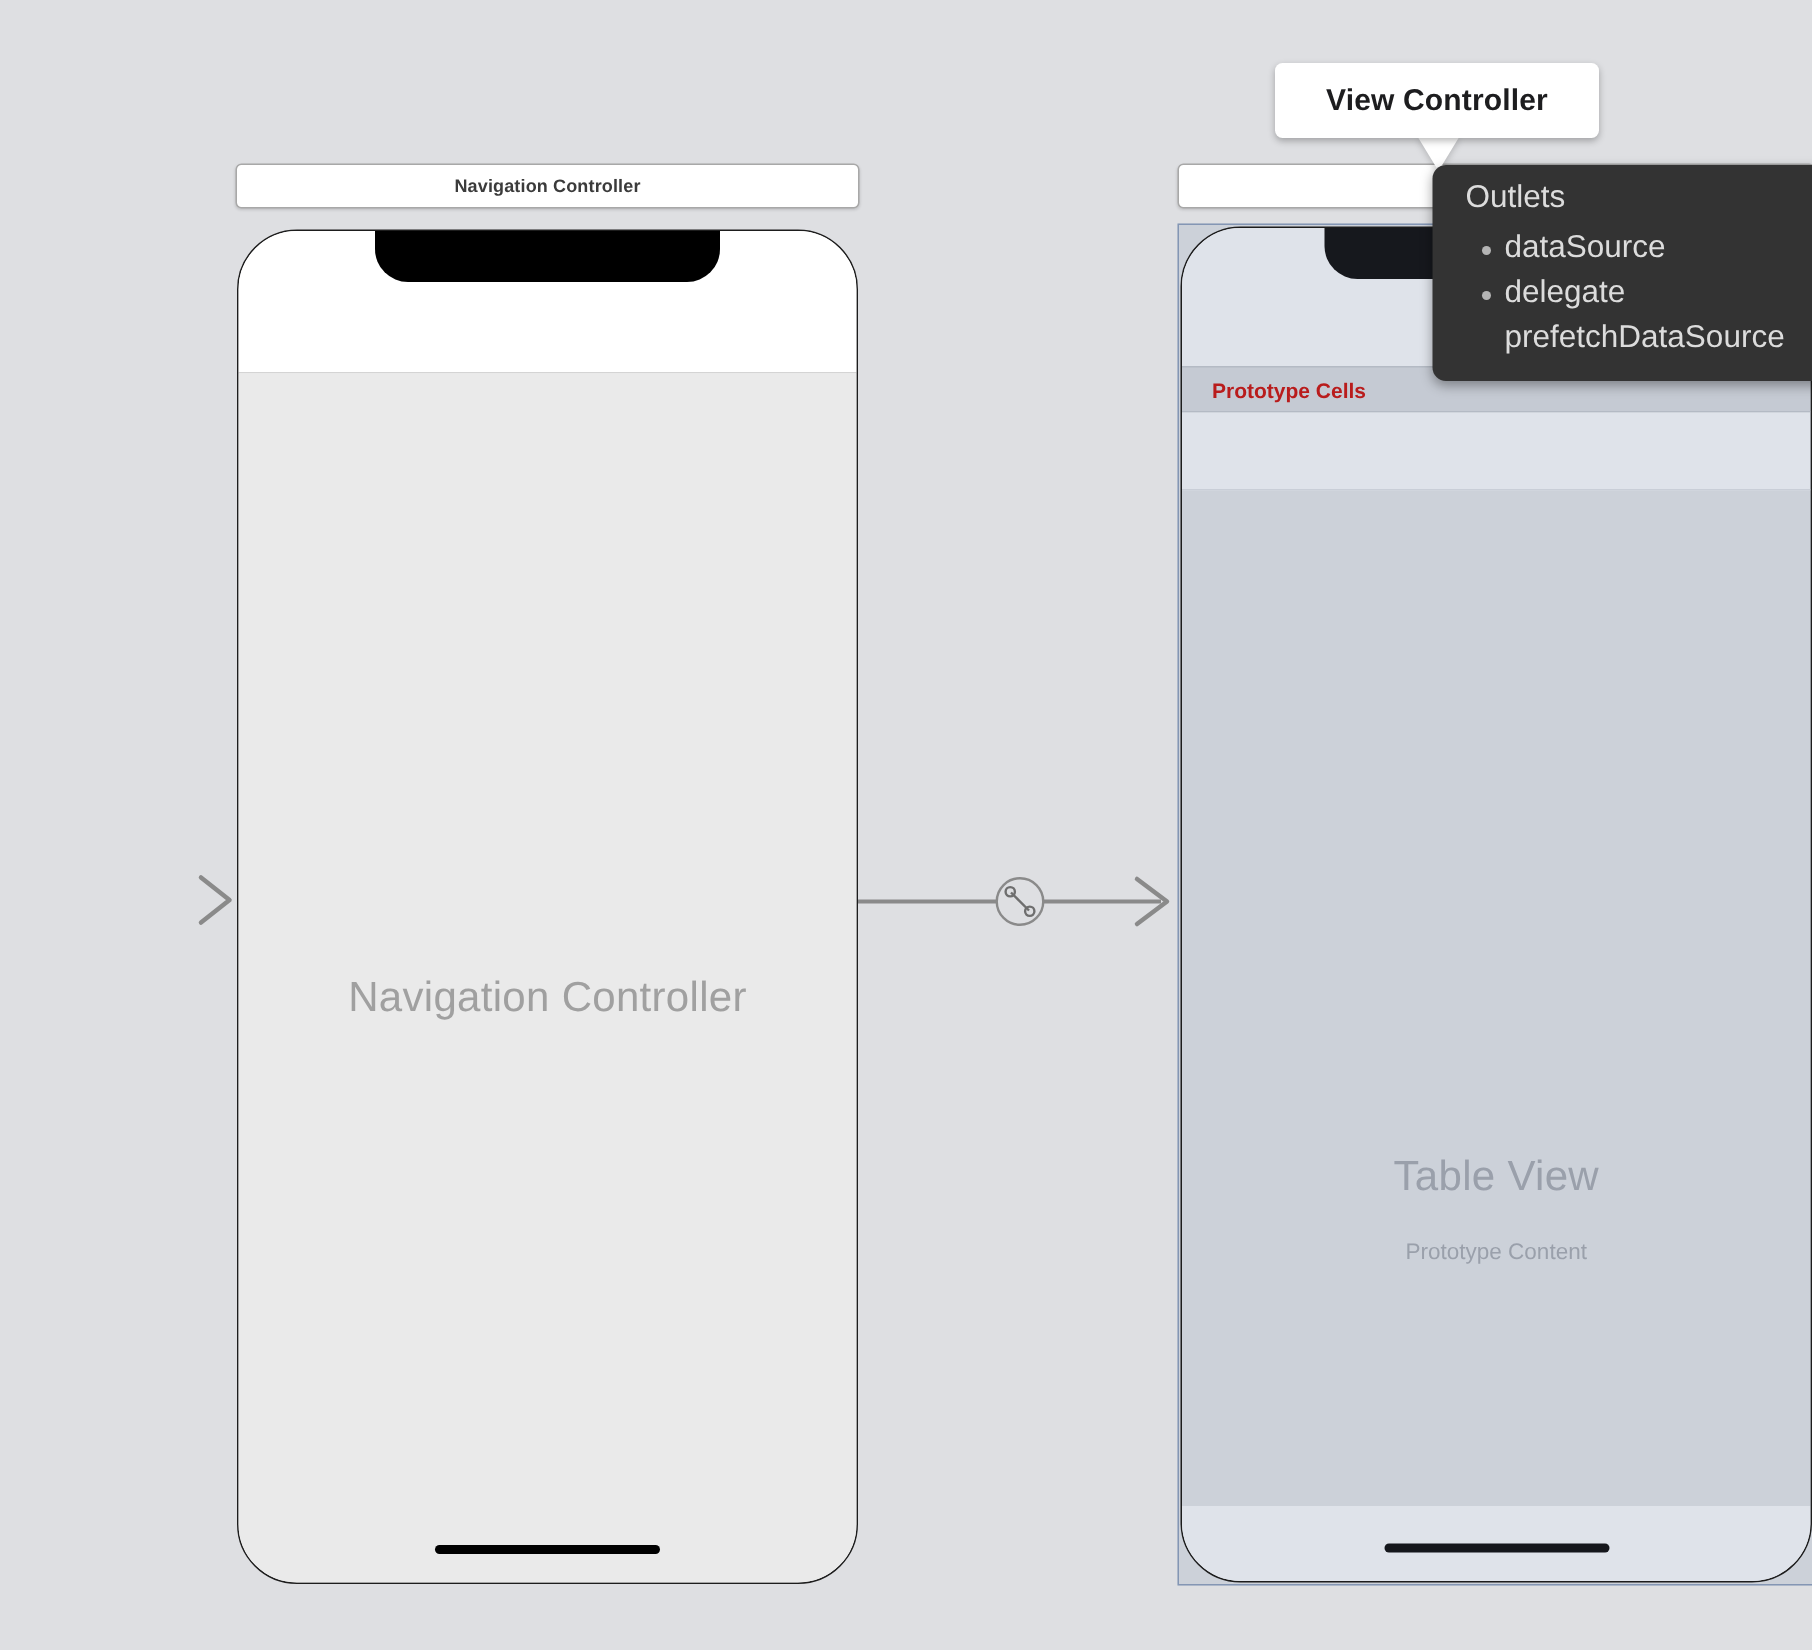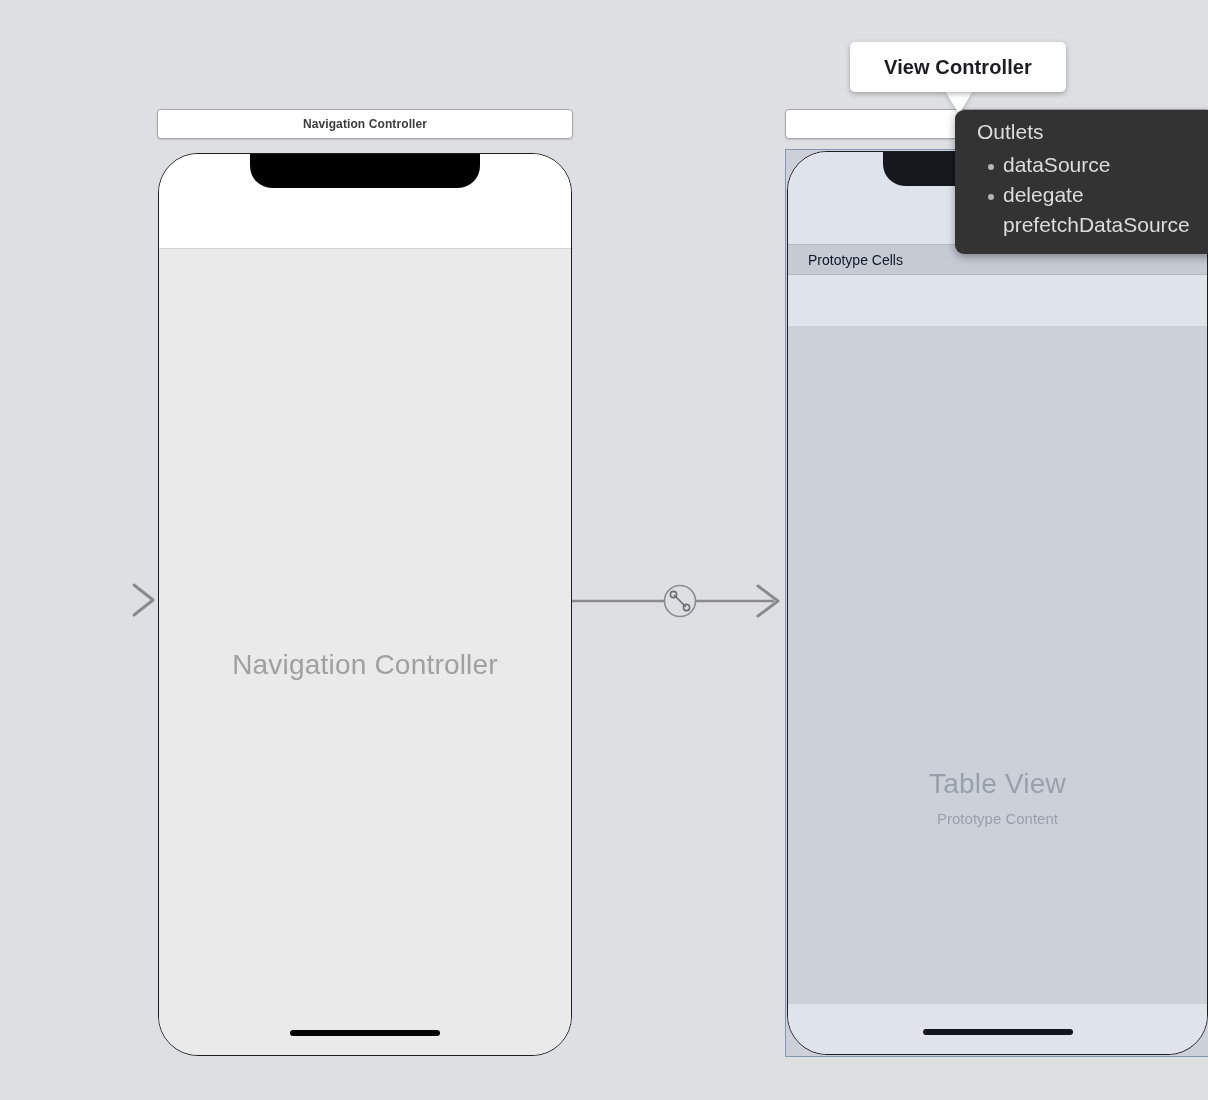--- a/index.html
+++ b/index.html
@@ -203,22 +203,22 @@
     height: 31px;
     background: #c5cad3;
     border-top: 1px solid #b4bac4;
     border-bottom: 1px solid #b4bac4;
     box-sizing: border-box;
     display: flex;
     align-items: center;
   }
   #vc-phone .proto-header .ph-text {
     font-size: 14px;
-    font-weight: normal;
-    color: #0f172a;
+    font-weight: bold;
+    color: #b91c1c;
     padding-left: 20px;
   }
   #vc-phone .proto-cell {
     position: absolute;
     left: 0;
     top: 123px;
     width: 100%;
     height: 52px;
     background: #dfe3ea;
     border-bottom: 1px solid #c9ced7;
@@ -243,21 +243,21 @@
     font-size: 28px;
     color: #9aa0ab;
     letter-spacing: 0.2px;
     display: block;
     margin-top: 48px;
   }
   #vc-phone .tv-sub {
     font-size: 15px;
     color: #9aa0ab;
     display: block;
-    margin-top: 10px;
+    margin-top: 26px;
   }
   #vc-phone .bottom-bar {
     position: absolute;
     left: 0;
     right: 0;
     bottom: 0;
     height: 50px;
     background: #dfe3ea;
   }
   #vc-phone .home-indicator {

